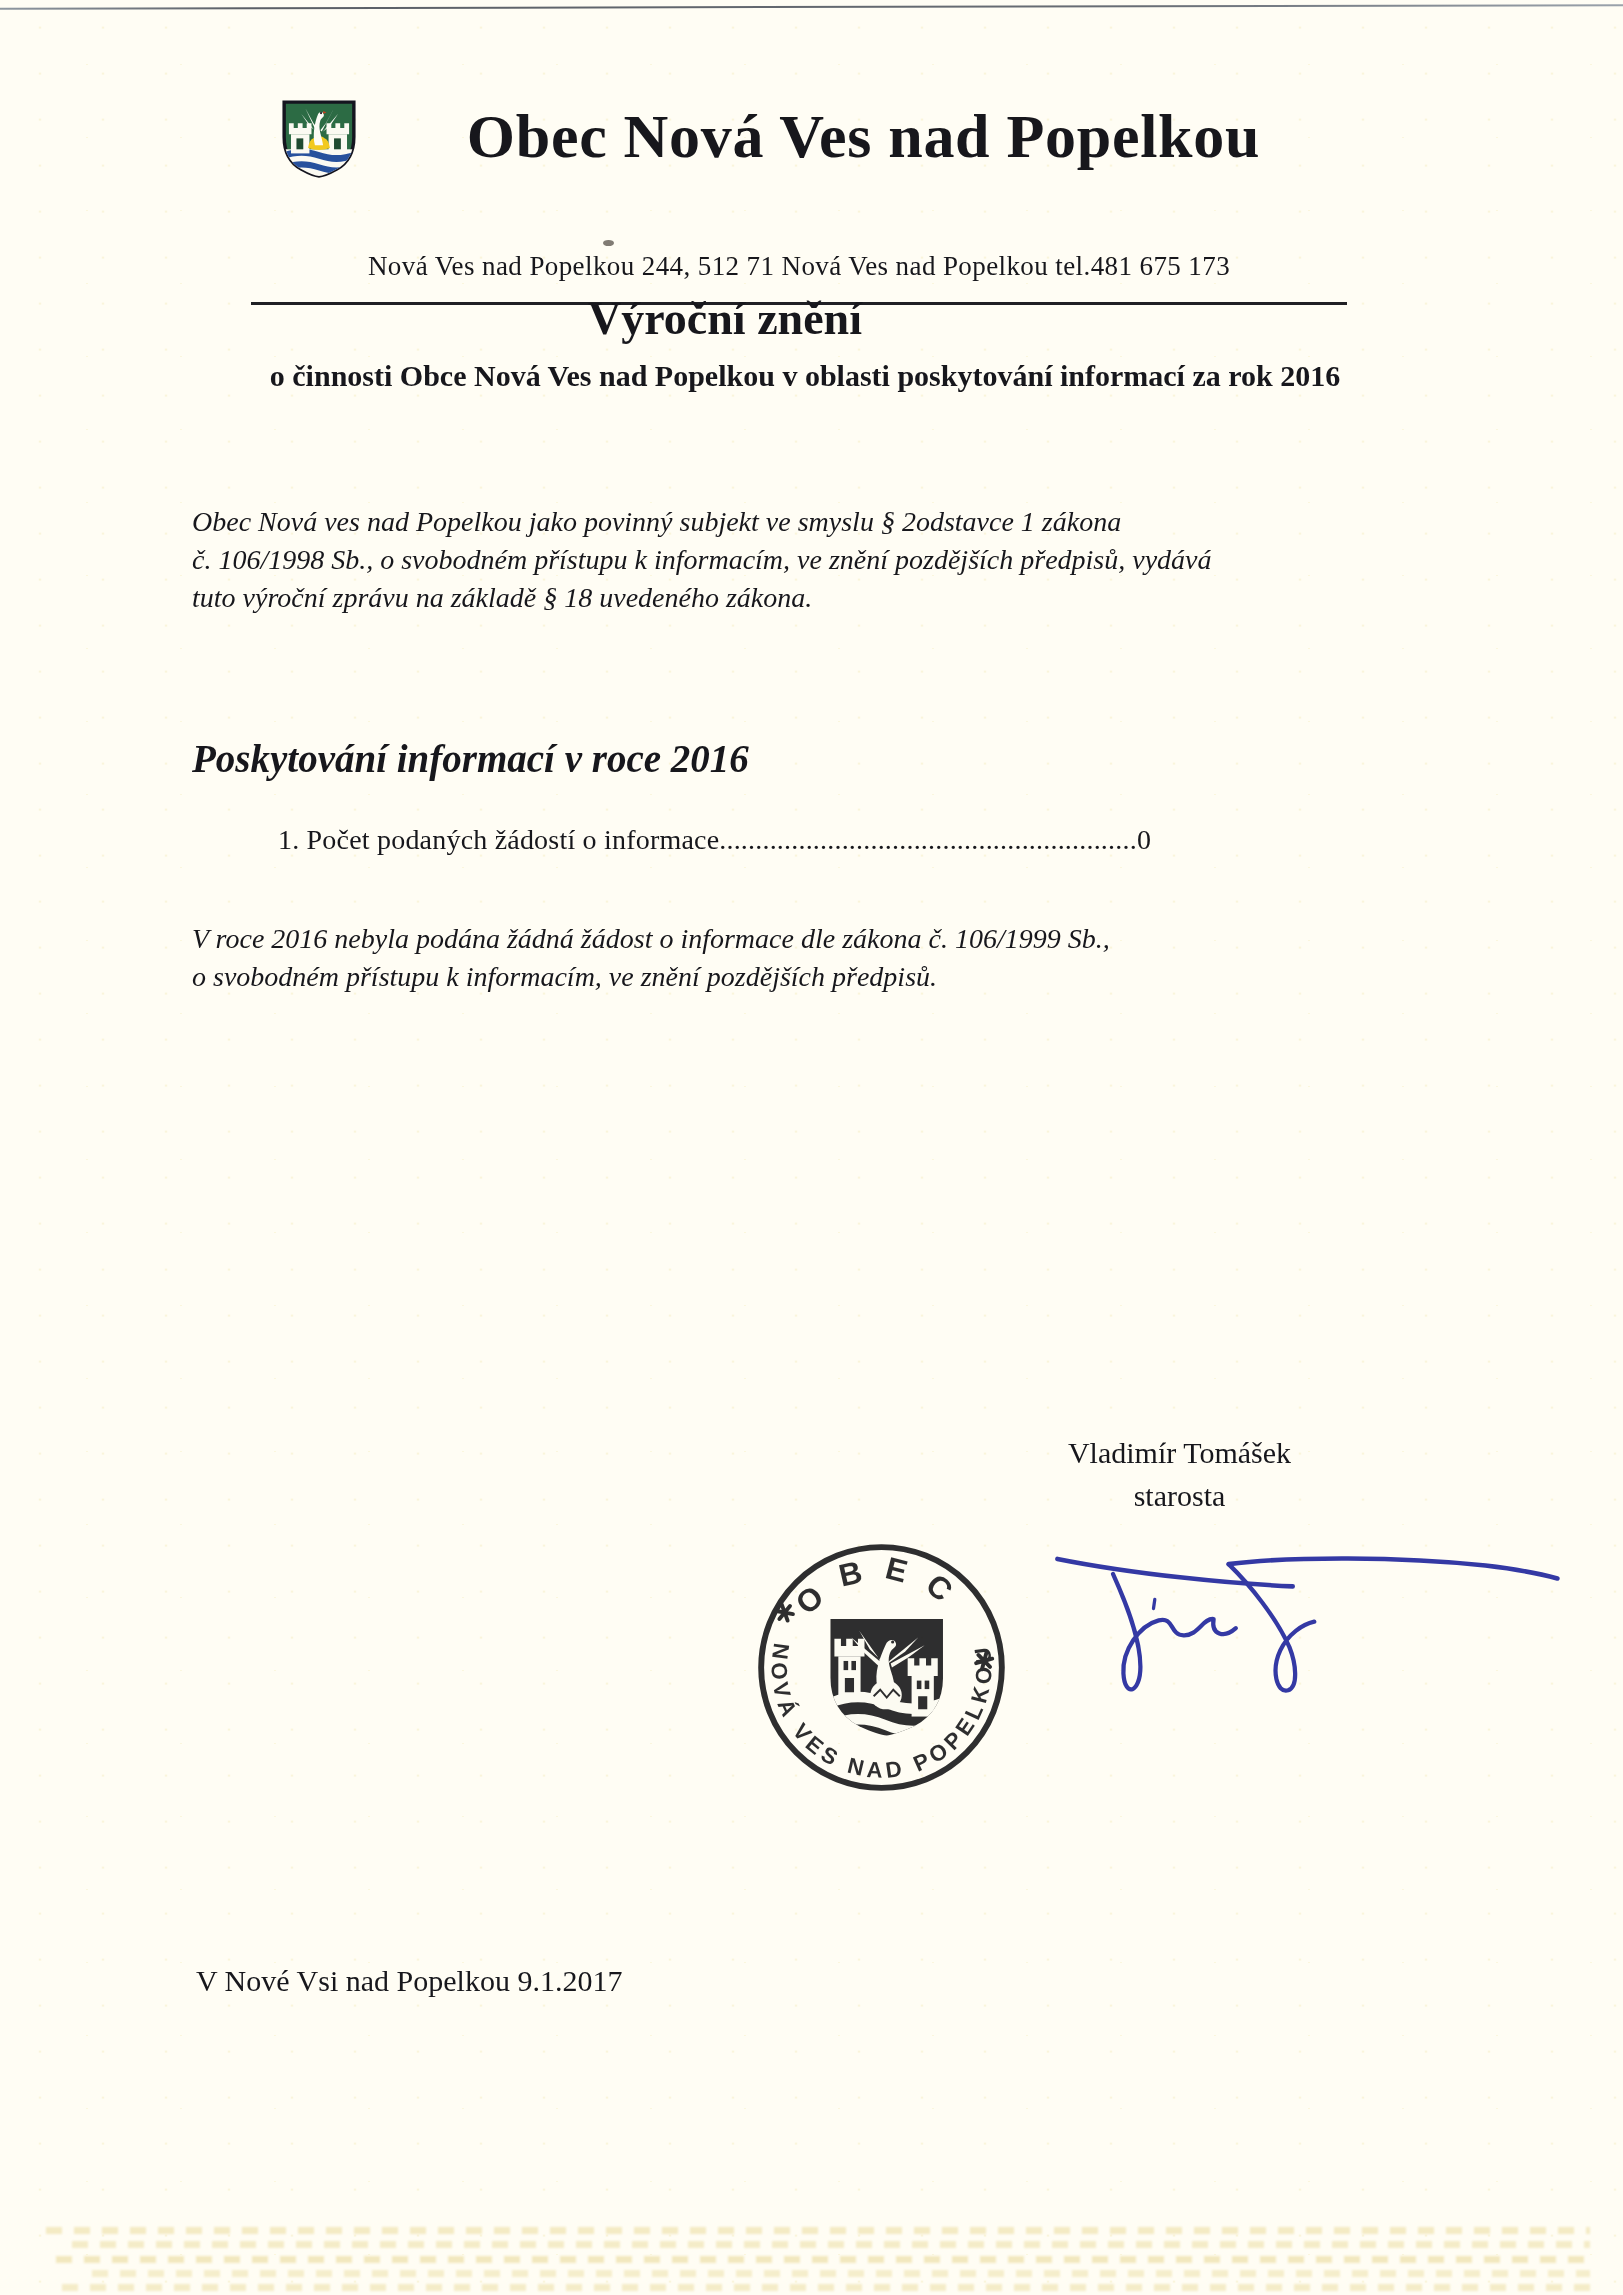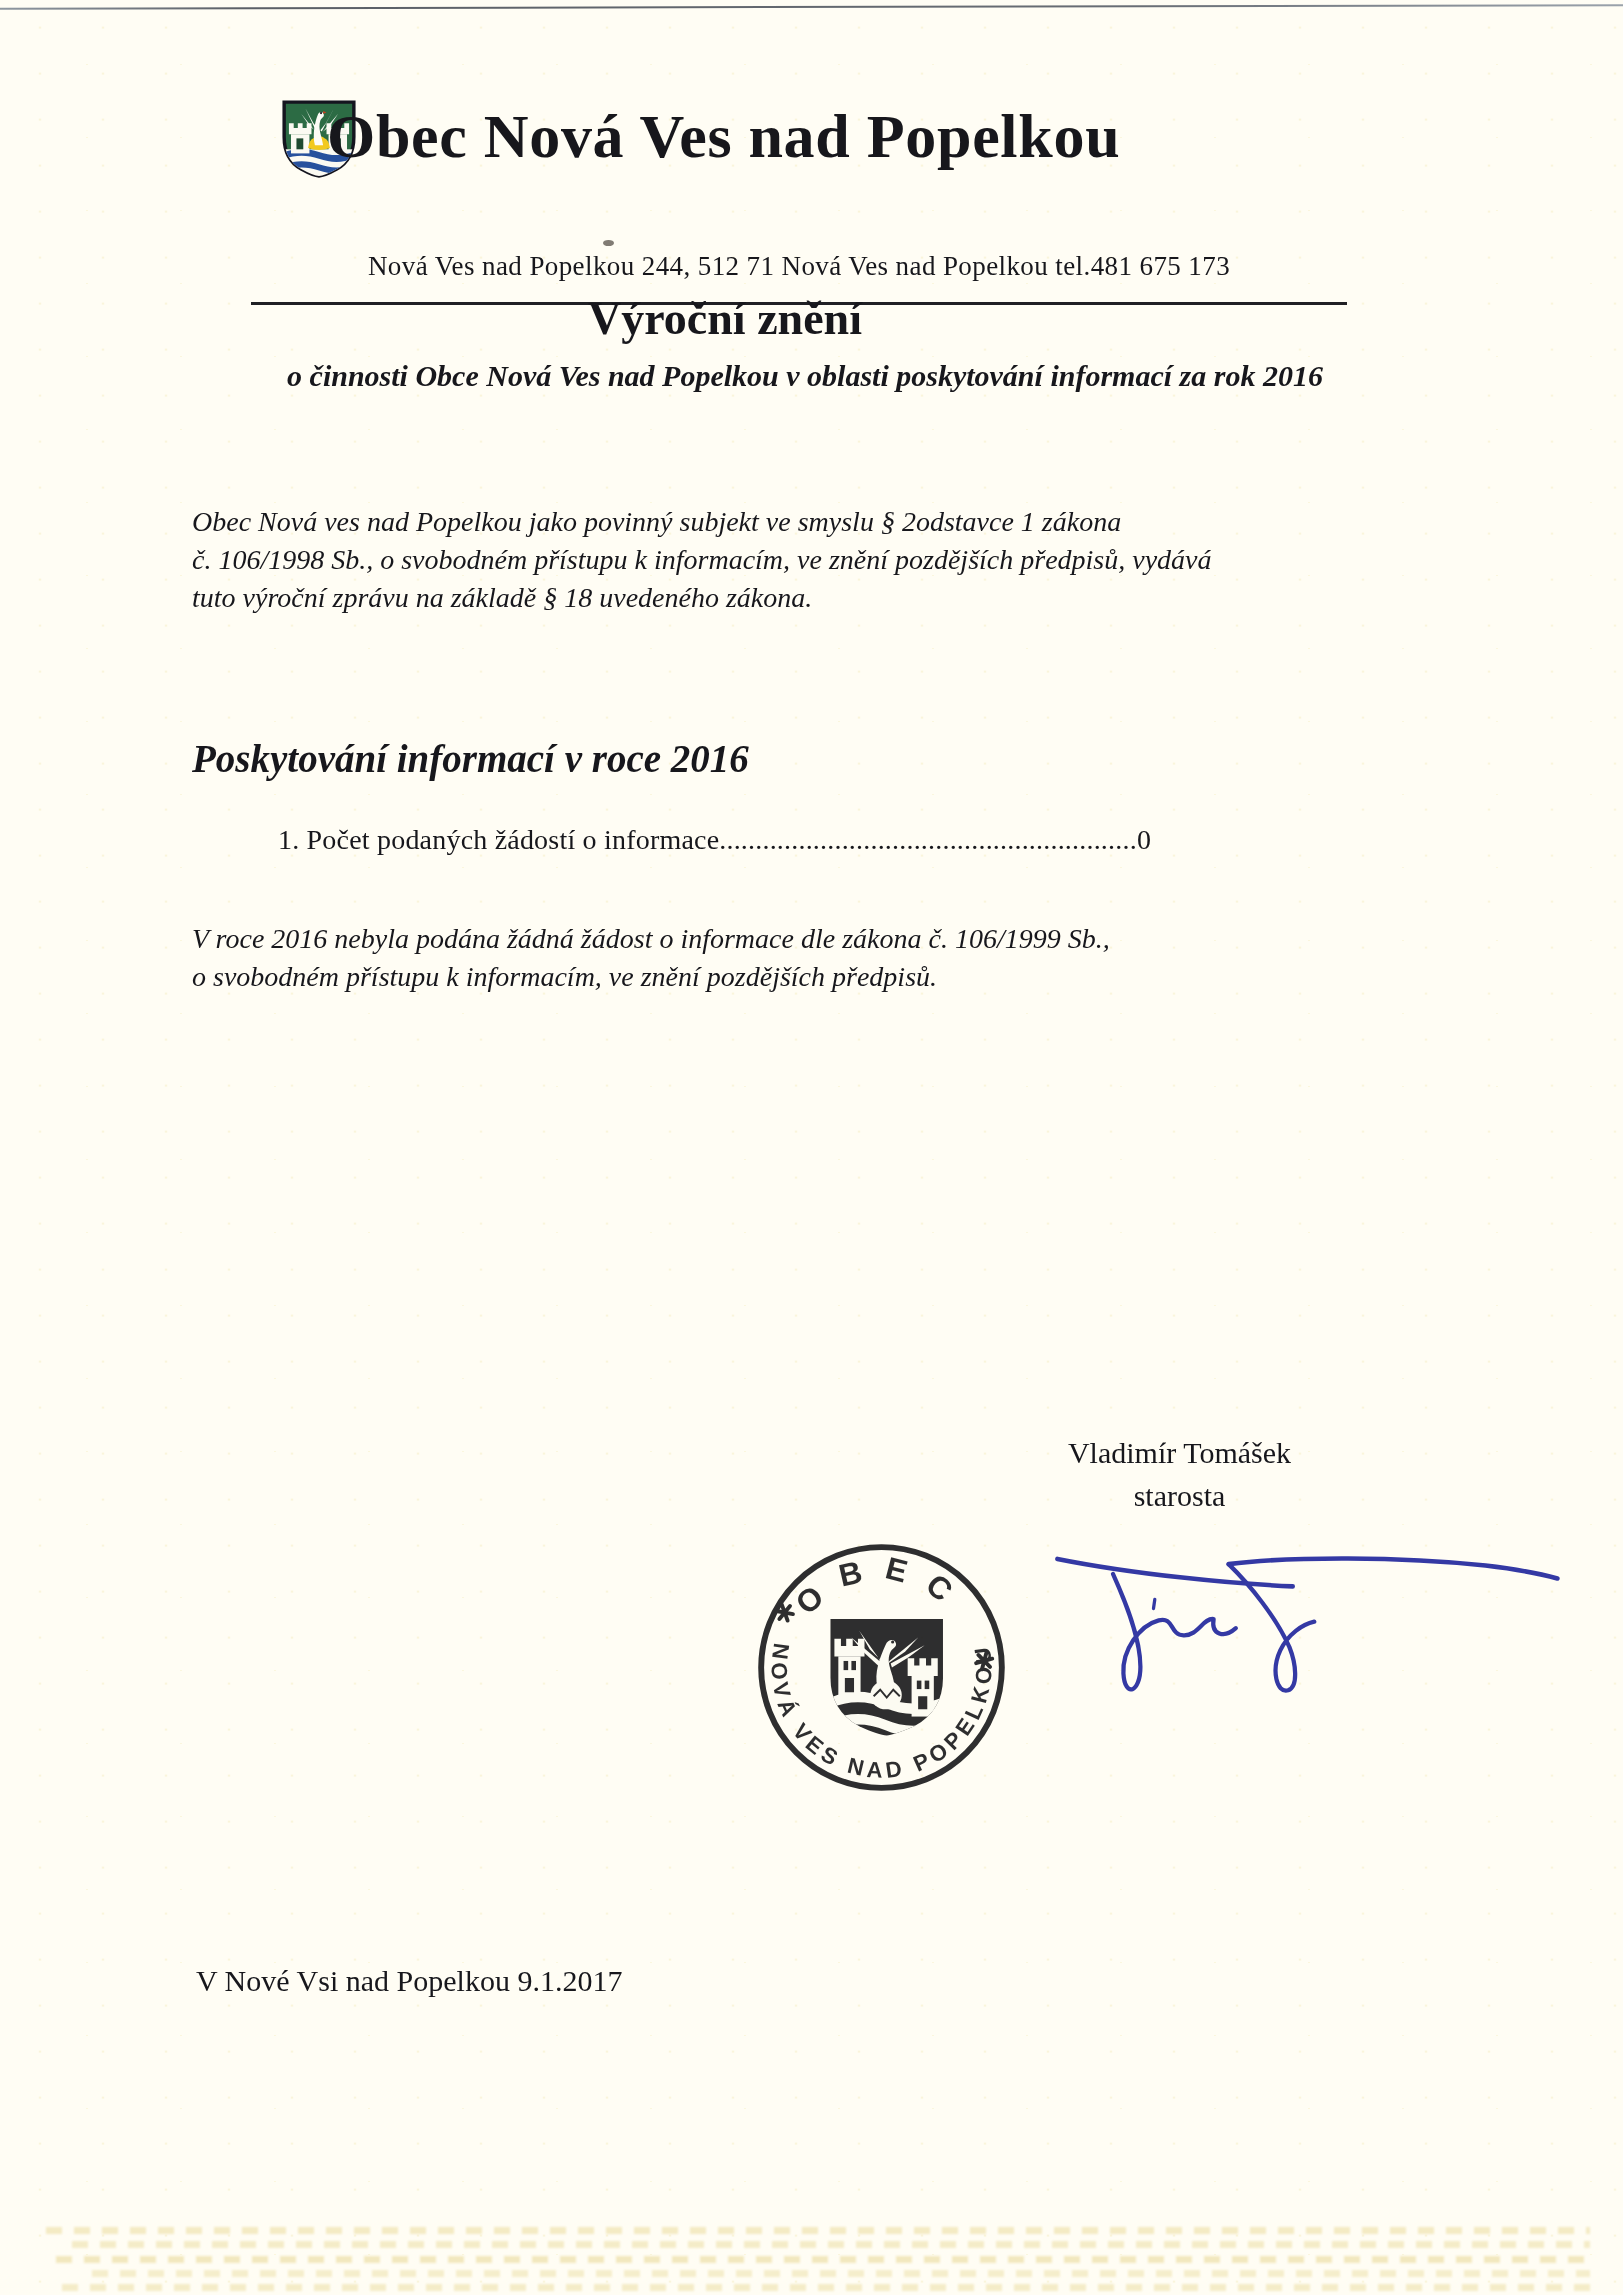--- a/index.html
+++ b/index.html
@@ -17,40 +17,40 @@
     color:#17171c;
   }
   .scan-line{
     position:absolute;top:5.9px;left:0;width:100%;height:2px;
     background:linear-gradient(90deg,#8e97a0,#5b5f66 15%,#686d74 70%,#9aa2ab);
     transform:rotate(-0.12deg);
   }
   .logo{position:absolute;left:278px;top:96px;width:82px;height:82px;}
   .org-name{
     position:absolute;left:327px;top:101px;width:1073px;
-    font-size:62px;font-weight:bold;letter-spacing:0.7px;
+    font-size:62px;font-weight:bold;text-align:center;letter-spacing:0.7px;
     white-space:nowrap;
   }
   .address-line{
     position:absolute;left:251px;top:251px;width:1096px;
     font-size:27px;text-align:center;letter-spacing:0.4px;
     padding-bottom:20px;border-bottom:3.3px solid #202024;
     white-space:nowrap;
   }
   .smudge{
     position:absolute;left:603px;top:240px;width:10.5px;height:5.9px;border-radius:50%;
     background:#57524a;opacity:.75;filter:blur(0.7px);
   }
   .doc-title{
     position:absolute;left:0;top:292px;width:1450px;
     font-size:46px;font-weight:bold;text-align:center;white-space:nowrap;
   }
   .doc-subtitle{
     position:absolute;left:0;top:359px;width:1610px;
-    font-size:30px;font-weight:bold;text-align:center;white-space:nowrap;font-style:italic;
+    font-size:30px;font-weight:bold;text-align:center;white-space:nowrap;
   }
   .para{position:absolute;left:192px;font-size:28px;line-height:38px;white-space:nowrap;font-style:italic;}
   .p1{top:503px;}
   .p2{top:920px;}
   .section-heading{
     position:absolute;left:192px;top:736px;
     font-size:39px;font-weight:bold;white-space:nowrap;font-style:italic;
   }
   .item-line{
     position:absolute;left:278px;top:776px;

